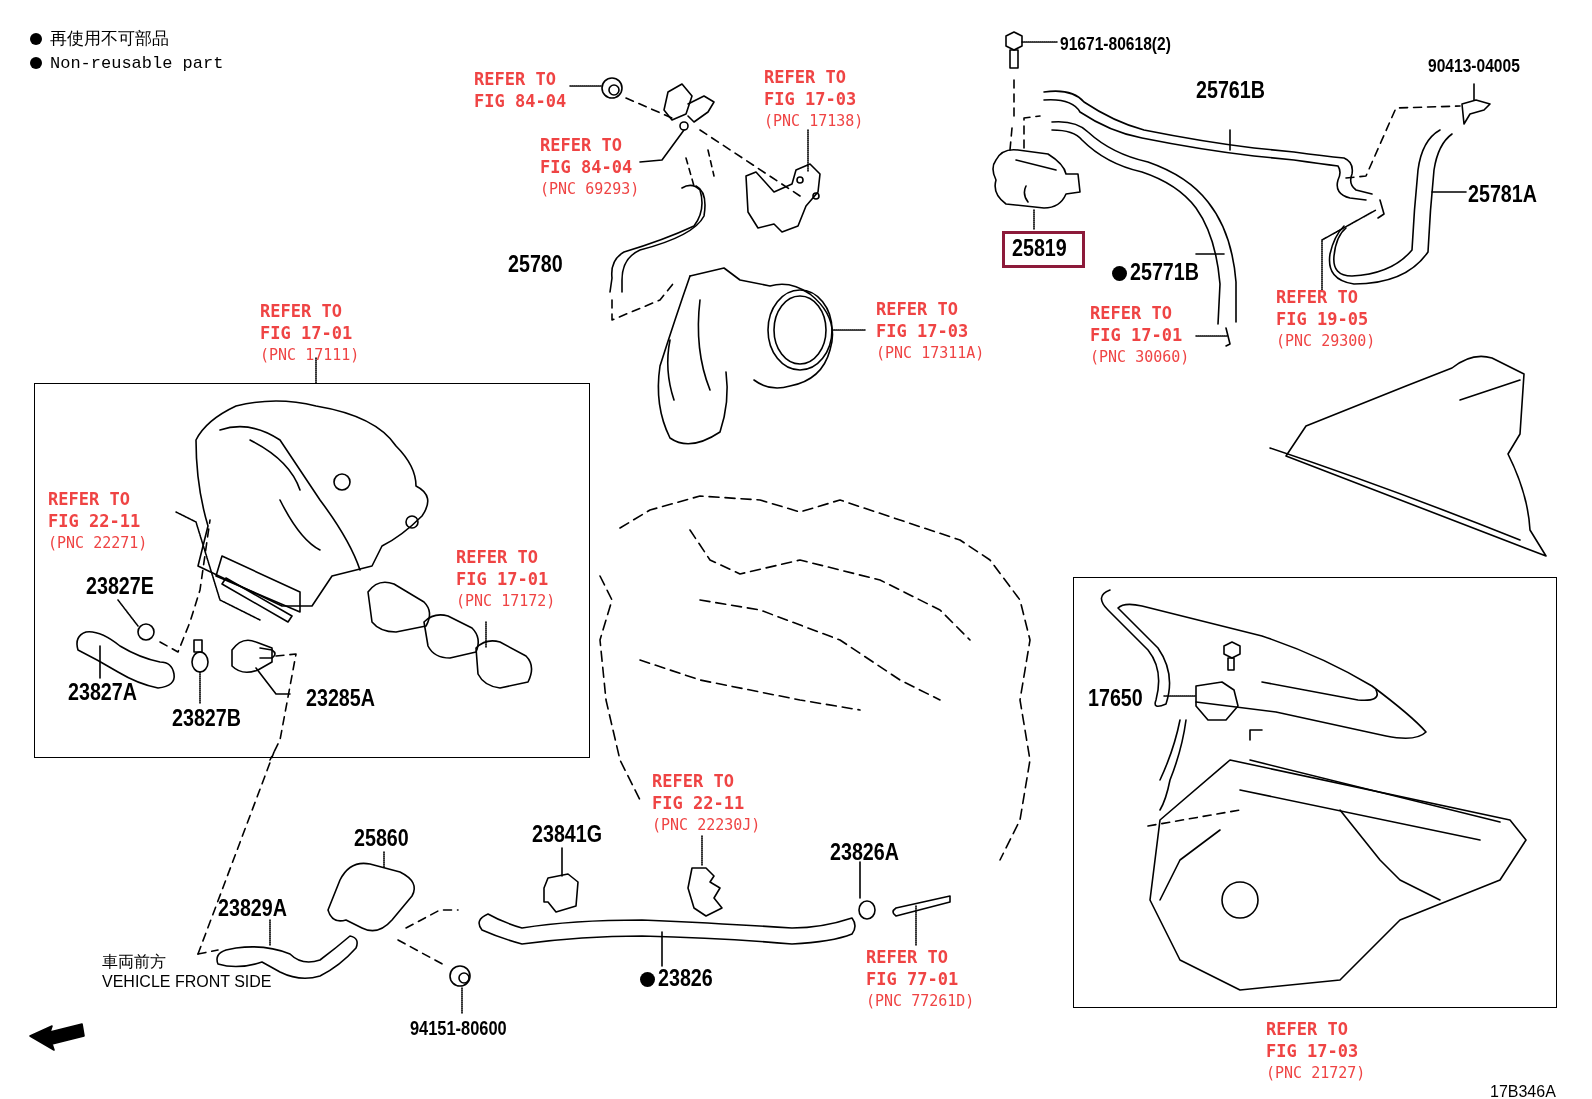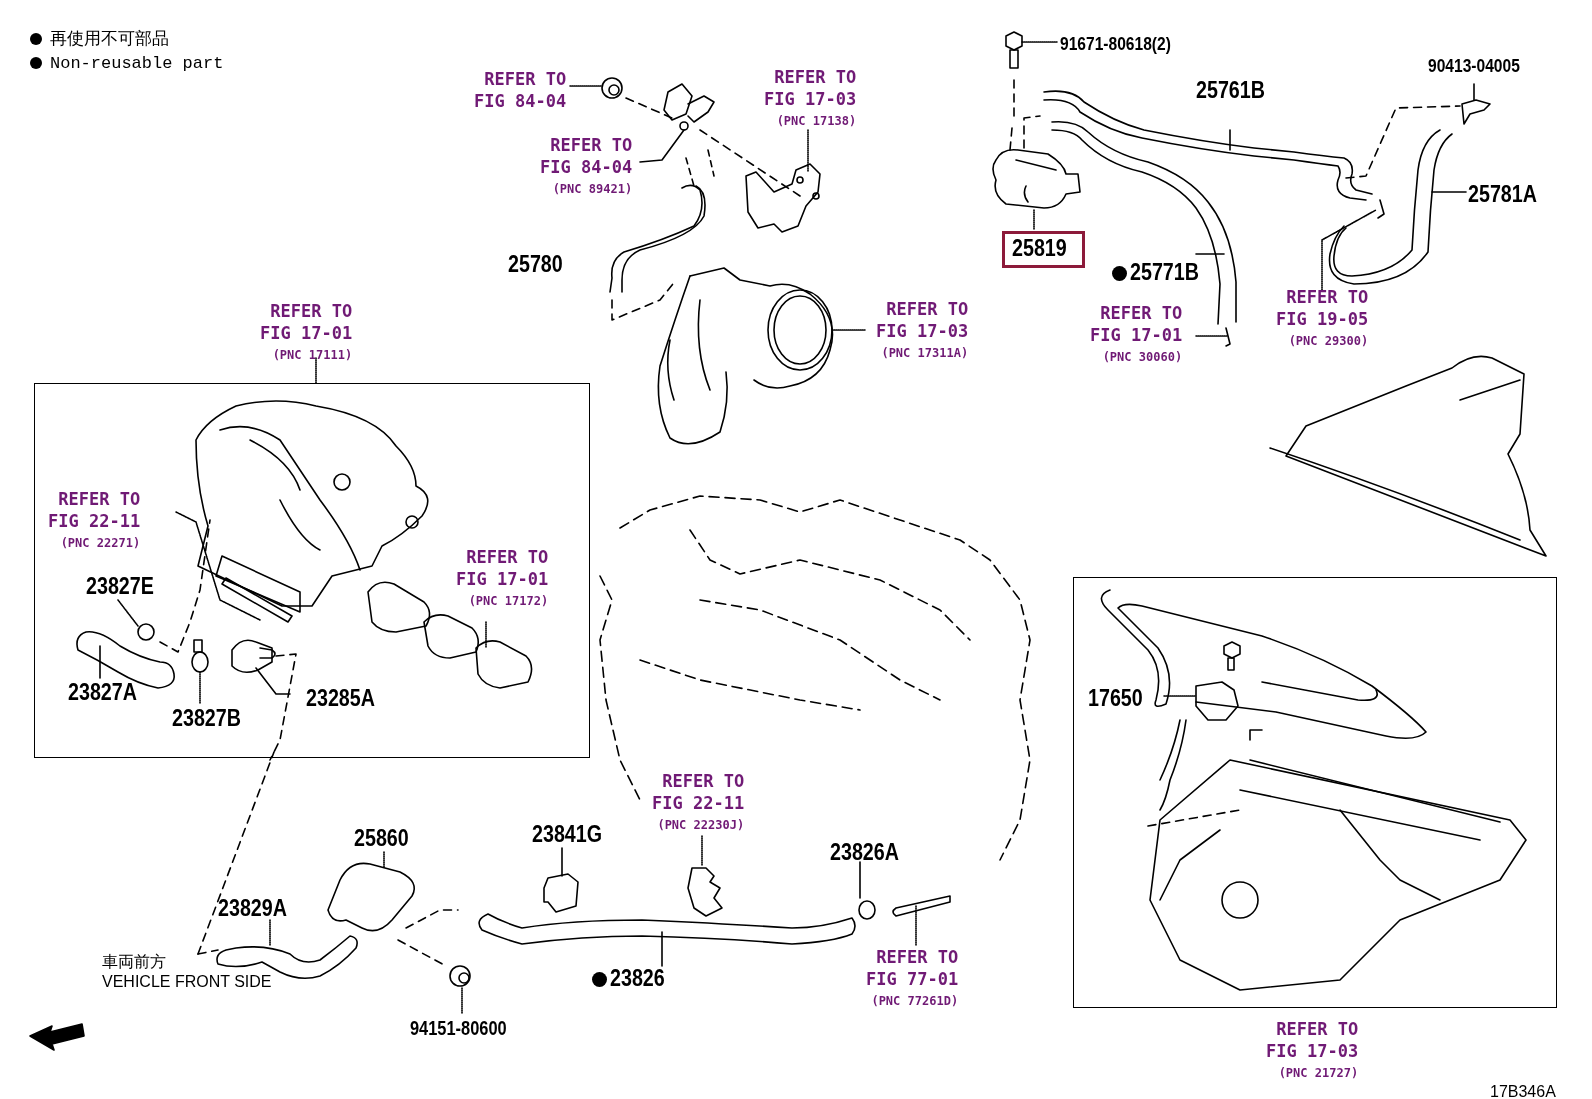--- a/index.html
+++ b/index.html
@@ -1,20 +1,20 @@
 <!DOCTYPE html>
 <html><head>
 <meta charset="utf-8">
 <style>
   html,body{margin:0;padding:0;background:#ffffff;}
   body{width:1592px;height:1099px;position:relative;overflow:hidden;font-family:"DejaVu Sans Mono","Liberation Mono",monospace;color:#000;}
   .lbl{position:absolute;white-space:pre;font-family:"Liberation Sans","DejaVu Sans",sans-serif;font-weight:bold;color:#000;line-height:1;}
   .pn{font-size:21px;letter-spacing:0px;transform:scaleX(0.82);transform-origin:left top;}
-  .ref{position:absolute;white-space:pre;font-family:"DejaVu Sans Mono","Liberation Mono",monospace;font-weight:bold;font-size:17px;line-height:22px;color:#701a75;text-align:right;}
-  .ref .pnc{font-weight:bold;font-size:12px;}
+  .ref{position:absolute;white-space:pre;font-family:"DejaVu Sans Mono","Liberation Mono",monospace;font-weight:bold;font-size:17px;line-height:22px;color:#ef4444;}
+  .ref .pnc{font-weight:normal;font-size:15px;}
   .legend{position:absolute;font-family:Liberation Mono, monospace;font-size:17px;line-height:24px;color:#000;}
   .dot{display:inline-block;width:12px;height:12px;border-radius:50%;background:#000;margin-right:8px;vertical-align:-1px;}
   .hl{position:absolute;border:3px solid #8c1a3a;box-sizing:border-box;}
   .front{position:absolute;font-family:"Liberation Sans","DejaVu Sans",sans-serif;font-size:16px;line-height:20px;}
   .figid{position:absolute;font-family:"Liberation Sans","DejaVu Sans",sans-serif;font-size:16px;margin-top:17px;}
   svg.art{position:absolute;left:0;top:0;}
   .frame{position:absolute;border:1.5px solid #000;box-sizing:border-box;}
   [data-interactable="true"]{cursor:pointer;}
 </style>
 </head>
@@ -222,25 +222,25 @@
 <div class="lbl pn" data-interactable="true" style="left:508px;top:252px;font-size:24px;">25780</div>
 <div class="lbl pn" data-interactable="true" style="left:86px;top:574px;font-size:24px;">23827E</div>
 <div class="lbl pn" data-interactable="true" style="left:68px;top:680px;font-size:24px;">23827A</div>
 <div class="lbl pn" data-interactable="true" style="left:172px;top:706px;font-size:24px;">23827B</div>
 <div class="lbl pn" data-interactable="true" style="left:306px;top:686px;font-size:24px;">23285A</div>
 <div class="lbl pn" data-interactable="true" style="left:1088px;top:686px;font-size:24px;">17650</div>
 <div class="lbl pn" data-interactable="true" style="left:354px;top:826px;font-size:24px;">25860</div>
 <div class="lbl pn" data-interactable="true" style="left:532px;top:822px;font-size:24px;">23841G</div>
 <div class="lbl pn" data-interactable="true" style="left:830px;top:840px;font-size:24px;">23826A</div>
 <div class="lbl pn" data-interactable="true" style="left:218px;top:896px;font-size:24px;">23829A</div>
-<div class="lbl" data-interactable="true" style="left:592px;top:966px;text-align:center;"><span class="dot" style="width:15px;height:15px;margin-right:3px;" data-interactable="false"></span><span class="pn" style="display:inline-block;font-size:24px;" data-interactable="false">23826</span></div>
+<div class="lbl" data-interactable="true" style="left:640px;top:966px;text-align:center;"><span class="dot" style="width:15px;height:15px;margin-right:3px;" data-interactable="false"></span><span class="pn" style="display:inline-block;font-size:24px;" data-interactable="false">23826</span></div>
 <div class="lbl pn" data-interactable="true" style="left:410px;top:1018px;font-size:20px;">94151-80600</div>
 
 <div class="ref" data-interactable="true" style="left:474px;top:68px;"><div data-interactable="false">REFER TO</div><div data-interactable="false">FIG 84-04</div></div>
-<div class="ref" data-interactable="true" style="left:540px;top:134px;"><div data-interactable="false">REFER TO</div><div data-interactable="false">FIG 84-04</div><div class="pnc" data-interactable="false">(PNC 89421)</div></div>
+<div class="ref" data-interactable="true" style="left:540px;top:134px;"><div data-interactable="false">REFER TO</div><div data-interactable="false">FIG 84-04</div><div class="pnc" data-interactable="false">(PNC 69293)</div></div>
 <div class="ref" data-interactable="true" style="left:764px;top:66px;"><div data-interactable="false">REFER TO</div><div data-interactable="false">FIG 17-03</div><div class="pnc" data-interactable="false">(PNC 17138)</div></div>
 <div class="ref" data-interactable="true" style="left:260px;top:300px;"><div data-interactable="false">REFER TO</div><div data-interactable="false">FIG 17-01</div><div class="pnc" data-interactable="false">(PNC 17111)</div></div>
 <div class="ref" data-interactable="true" style="left:876px;top:298px;"><div data-interactable="false">REFER TO</div><div data-interactable="false">FIG 17-03</div><div class="pnc" data-interactable="false">(PNC 17311A)</div></div>
 <div class="ref" data-interactable="true" style="left:1090px;top:302px;"><div data-interactable="false">REFER TO</div><div data-interactable="false">FIG 17-01</div><div class="pnc" data-interactable="false">(PNC 30060)</div></div>
 <div class="ref" data-interactable="true" style="left:1276px;top:286px;"><div data-interactable="false">REFER TO</div><div data-interactable="false">FIG 19-05</div><div class="pnc" data-interactable="false">(PNC 29300)</div></div>
 <div class="ref" data-interactable="true" style="left:48px;top:488px;"><div data-interactable="false">REFER TO</div><div data-interactable="false">FIG 22-11</div><div class="pnc" data-interactable="false">(PNC 22271)</div></div>
 <div class="ref" data-interactable="true" style="left:456px;top:546px;"><div data-interactable="false">REFER TO</div><div data-interactable="false">FIG 17-01</div><div class="pnc" data-interactable="false">(PNC 17172)</div></div>
 <div class="ref" data-interactable="true" style="left:652px;top:770px;"><div data-interactable="false">REFER TO</div><div data-interactable="false">FIG 22-11</div><div class="pnc" data-interactable="false">(PNC 22230J)</div></div>
 <div class="ref" data-interactable="true" style="left:866px;top:946px;"><div data-interactable="false">REFER TO</div><div data-interactable="false">FIG 77-01</div><div class="pnc" data-interactable="false">(PNC 77261D)</div></div>
 <div class="ref" data-interactable="true" style="left:1266px;top:1018px;"><div data-interactable="false">REFER TO</div><div data-interactable="false">FIG 17-03</div><div class="pnc" data-interactable="false">(PNC 21727)</div></div>

